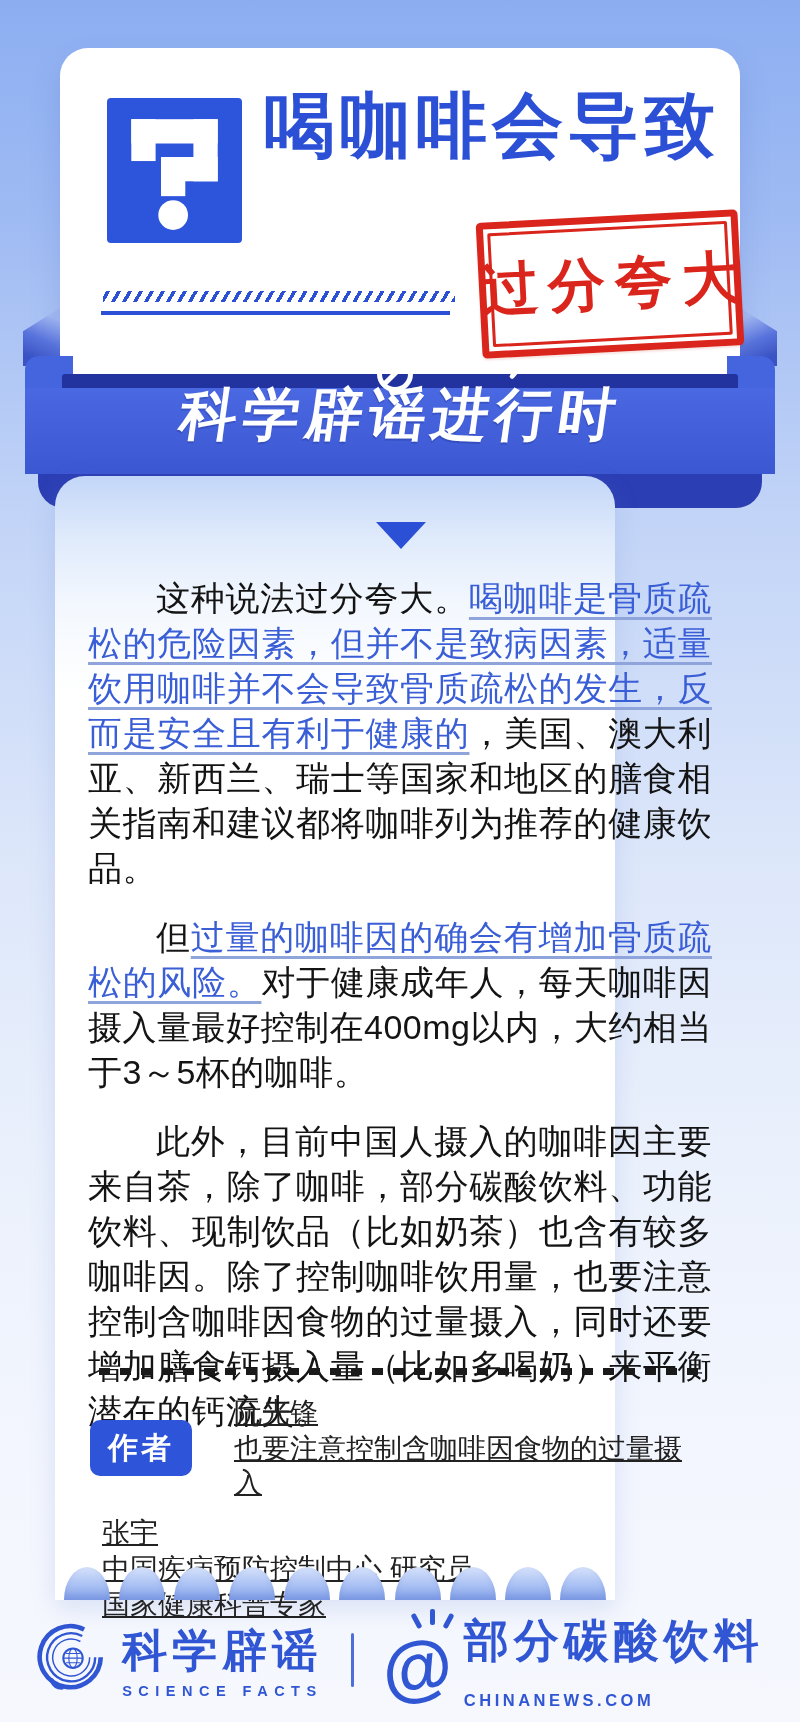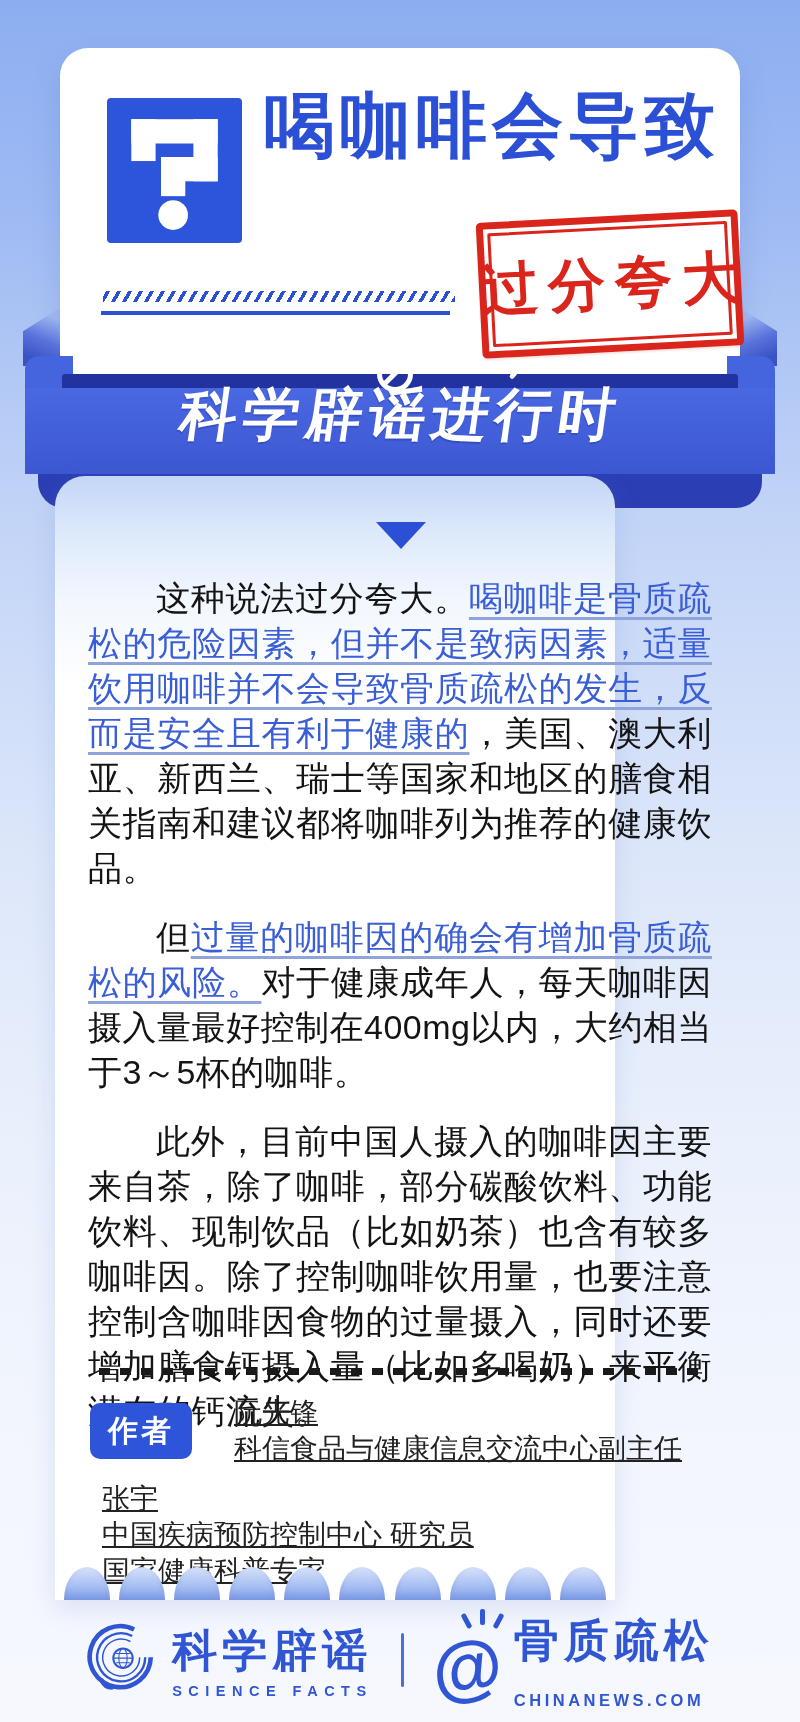--- a/index.html
+++ b/index.html
@@ -162,21 +162,21 @@
         <p><span>此外，目前中国人摄入的咖啡因主要来自茶，除了咖啡，部分碳酸饮料、功能饮料、现制饮品（比如奶茶）也含有较多咖啡因。除了控制咖啡饮用量，也要注意控制含咖啡因食物的过量摄入，同时还要增加膳食钙摄入量（比如多喝奶）来平衡潜在的钙流失。</span></p>
       </div>
 
     <div class="divider"></div>
 
     <div class="credits">
       <div class="credit-row">
         <div class="credit-badge">作者</div>
         <div class="credit-info">
           <div>阮光锋</div>
-          <div>科信食品与健康信息交流中心副主任</div>
+          <div>也要注意控制含咖啡因食物的过量摄入</div>
         </div>
       </div>
       <div class="credit-row">
         <div class="credit-info">
           <div>张宇</div>
           <div>中国疾病预防控制中心 研究员</div>
           <div>国家健康科普专家</div>
         </div>
       </div>
     </div>
@@ -215,19 +215,19 @@
     <div class="logo-group">
       <div class="at-wrap">
         <div class="rays">
             <span></span>
             <span></span>
             <span></span>
           </div>
         <span class="at-glyph">@</span>
       </div>
       <div class="logo-col">
-        <span class="logo-cn">骨质疏松</span>
+        <span class="logo-cn">部分碳酸饮料</span>
         <span class="logo-en2">CHINANEWS.COM</span>
       </div>
     </div>
   </div>
 
 </div>
 
 </body></html>

